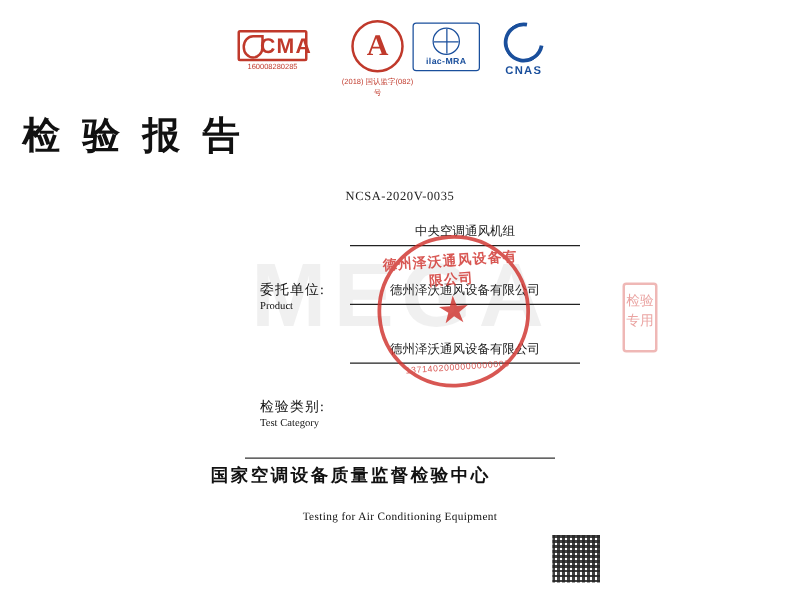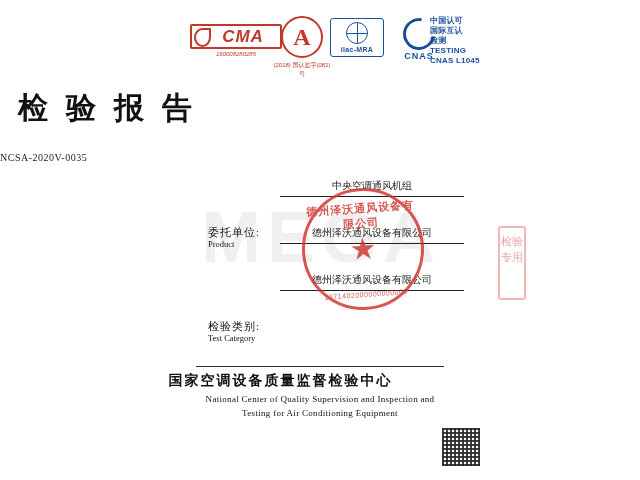--- a/index.html
+++ b/index.html
@@ -31,22 +31,21 @@
   }
   .mark {
     position: absolute;
     text-align: center;
   }
 
   
   .cma {
     left: 190px;
     top: 16px;
-    width: 92px;
-    font-style: italic;
+    width: 56px;
   }
   .cma-box {
     border: 2px solid #c0392b;
     color: #c0392b;
     font-family: "Liberation Sans", sans-serif;
     font-weight: bold;
     font-size: 17px;
     letter-spacing: 1px;
     line-height: 19px;
     padding: 1px 2px 1px 16px;
@@ -206,21 +205,21 @@
     font-family: "Liberation Serif", serif;
     font-size: 22px;
     letter-spacing: 2px;
     color: #111111;
   }
   .report-no {
     position: absolute;
     top: 152px;
     left: 0;
     width: 640px;
-    text-align: left;
+    text-align: center;
     font-family: "Liberation Serif", serif;
     font-size: 10px;
     letter-spacing: 0.5px;
     color: #222222;
   }
 
   
   .watermark {
     position: absolute;
     top: 196px;
@@ -324,21 +323,21 @@
     color: #d0332e;
     letter-spacing: 0.5px;
   }
 
   
   .side-seal {
     position: absolute;
     left: 498px;
     top: 226px;
     width: 28px;
-    height: 74px;
+    height: 56px;
     border: 2px solid rgba(208,51,46,0.35);
     border-radius: 3px;
     color: rgba(208,51,46,0.45);
     font-family: "Liberation Serif", serif;
     font-size: 11px;
     text-align: center;
     line-height: 16px;
     padding-top: 5px;
     box-sizing: border-box;
   }
@@ -413,27 +412,20 @@
         <div class="ilac-globe"></div>
         <div class="ilac-text">ilac-MRA</div>
       </div>
     </div>
 
     <div class="mark cnas">
       <div class="cnas-swoosh"></div>
       <div class="cnas-text">CNAS</div>
     </div>
 
-    <div class="mark cnas-cn">
-      <div>中国认可</div>
-      <div>国际互认</div>
-      <div>检测</div>
-      <div>TESTING</div>
-      <div>CNAS L1045</div>
-    </div>
   </div>
 
   <div class="title-cn">检验报告</div>
   <div class="report-no">NCSA-2020V-0035</div>
 
   <div class="watermark">MEGA</div>
 
   <div class="fields">
 
     <div class="field">
@@ -463,18 +455,17 @@
   <div class="stamp">
     <div class="stamp-top">德州泽沃通风设备有限公司</div>
     <div class="stamp-star">★</div>
     <div class="stamp-bottom">1371402000000000000</div>
   </div>
 
   <div class="side-seal">检验专用</div>
 
   <div class="divider"></div>
   <div class="org-cn">国家空调设备质量监督检验中心</div>
-  <div class="org-en1">National Center of Quality Supervision and Inspection and</div>
   <div class="org-en2">Testing for Air Conditioning Equipment</div>
 
   <div class="qr"></div>
 
 </div>
 
 </body></html>

